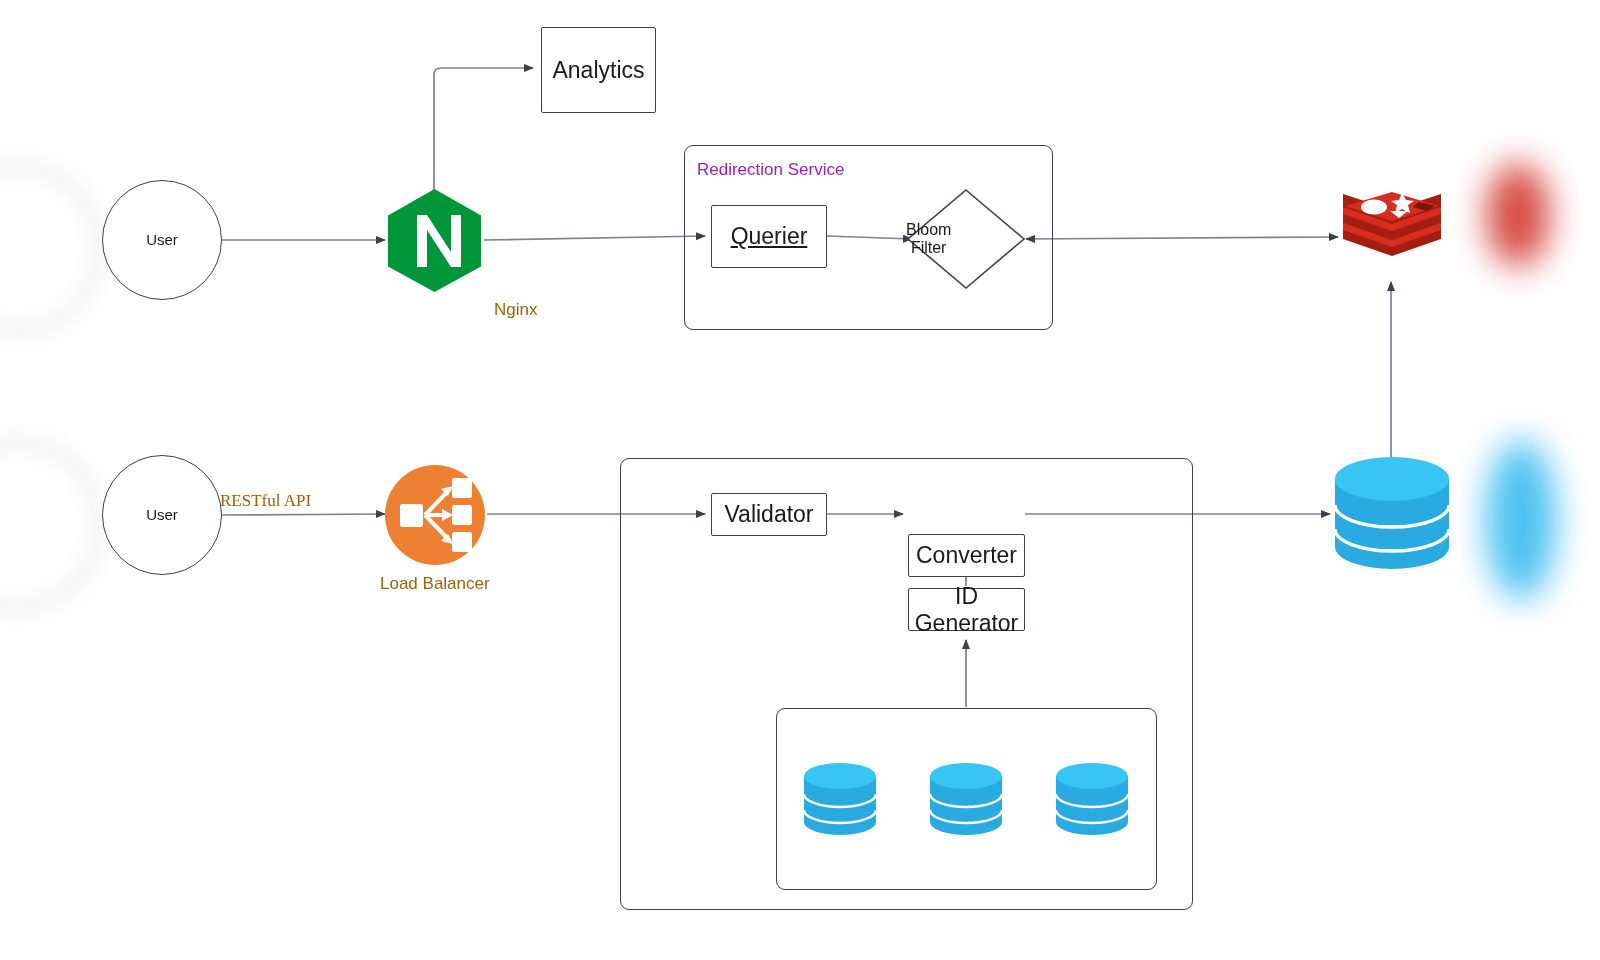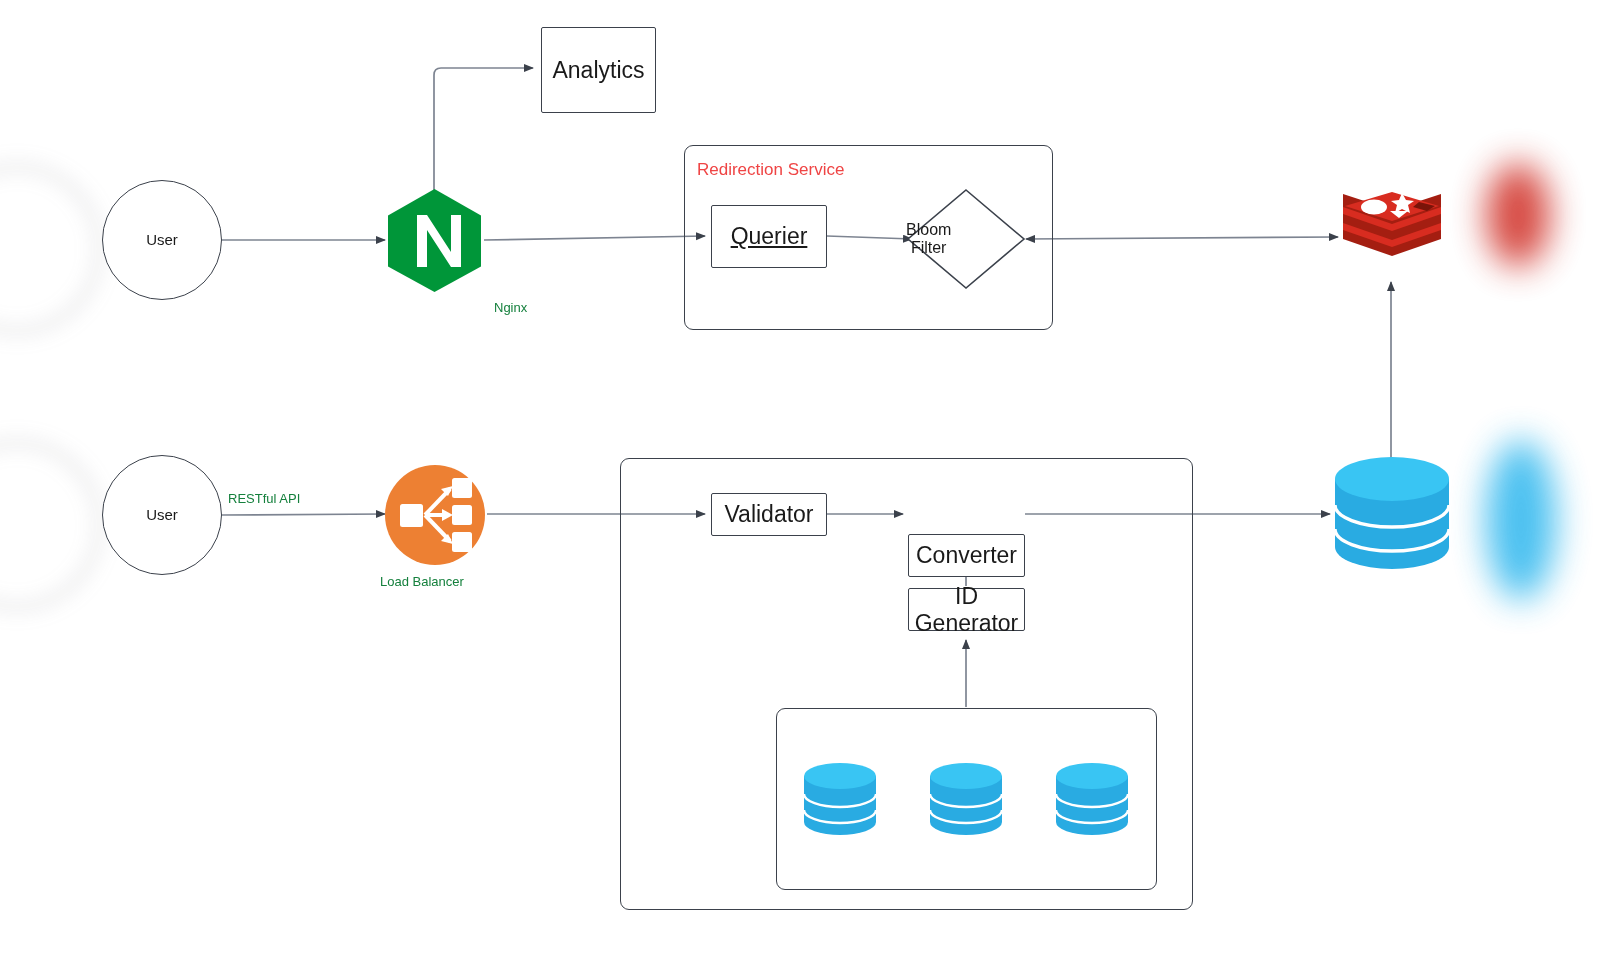--- a/index.html
+++ b/index.html
@@ -4,22 +4,22 @@
 <style>
   html,body{margin:0;padding:0;background:#ffffff;}
   body{width:1600px;height:960px;position:relative;overflow:hidden;
        font-family:"Liberation Sans","DejaVu Sans",sans-serif;color:#1a1a1a;}
   #canvas{position:absolute;inset:0;width:1600px;height:960px;}
   .node{position:absolute;box-sizing:border-box;display:flex;align-items:center;
         justify-content:center;text-align:center;line-height:1.15;}
   .rbox{background:#fff;border:1.6px solid #3b414b;border-radius:2px;font-size:23px;}
   .bigbox{background:transparent;border:1.7px solid #3b414b;border-radius:9px;}
   .circle{background:#fff;border:1.6px solid #3b414b;border-radius:50%;font-size:15px;}
-  .plainlabel{position:absolute;font-size:13px;color:#15803d;white-space:nowrap;}
-  .grouptitle{position:absolute;font-size:17px;color:#ef4444;white-space:nowrap;}
+  .plainlabel{position:absolute;font-size:17px;color:#a16207;white-space:nowrap;}
+  .grouptitle{position:absolute;font-size:17px;color:#a21caf;white-space:nowrap;}
   .diamondwrap{position:absolute;}
   .diamondtxt{position:absolute;inset:0;display:flex;align-items:center;
               font-size:16px;line-height:1.15;text-align:center;}
   .iconwrap{position:absolute;}
   .blurart{position:absolute;border-radius:50%;filter:blur(17px);opacity:.85;}
   .ghost{position:absolute;border-radius:50%;border:14px solid rgba(120,120,125,.10);
          filter:blur(9px);}
   svg{display:block;overflow:visible;}
 </style>
 </head>
@@ -119,21 +119,21 @@
       <path d="M62,3 L66,10 L74,11 L68,15 L70,23 L62,19 L55,23 L57,15 L51,11 L59,10 Z" fill="#ffffff"></path>
       <path d="M50,21 L68,21 L59,28 Z" fill="#ffffff"></path>
       <path d="M79,12 L95,16 L87,21 L73,17 Z" fill="#7a1409"></path>
     </g>
   </svg>
 </div>
 
 <div class="node circle" style="left:102px;top:455px;width:120px;height:120px;">
   <span>User</span>
 </div>
-<div class="plainlabel" style="left:228px;top:491px;">RESTful API</div>
+<div class="plainlabel" style="left:220px;top:491px;font-family:Liberation Serif, serif;">RESTful API</div>
 
 <div class="iconwrap" style="left:384px;top:464px;width:102px;height:102px;">
   <svg width="102" height="102" viewBox="0 0 102 102">
     <circle cx="51" cy="51" r="50" fill="#ed8033"></circle>
     <rect x="16" y="40" width="23" height="23" rx="2.5" fill="#ffffff"></rect>
     <rect x="68" y="14" width="20" height="20" rx="2.5" fill="#ffffff"></rect>
     <rect x="68" y="41" width="20" height="20" rx="2.5" fill="#ffffff"></rect>
     <rect x="68" y="68" width="20" height="20" rx="2.5" fill="#ffffff"></rect>
     <g stroke="#ffffff" stroke-width="4" fill="none">
       <path d="M41,51 L66,25"></path>

